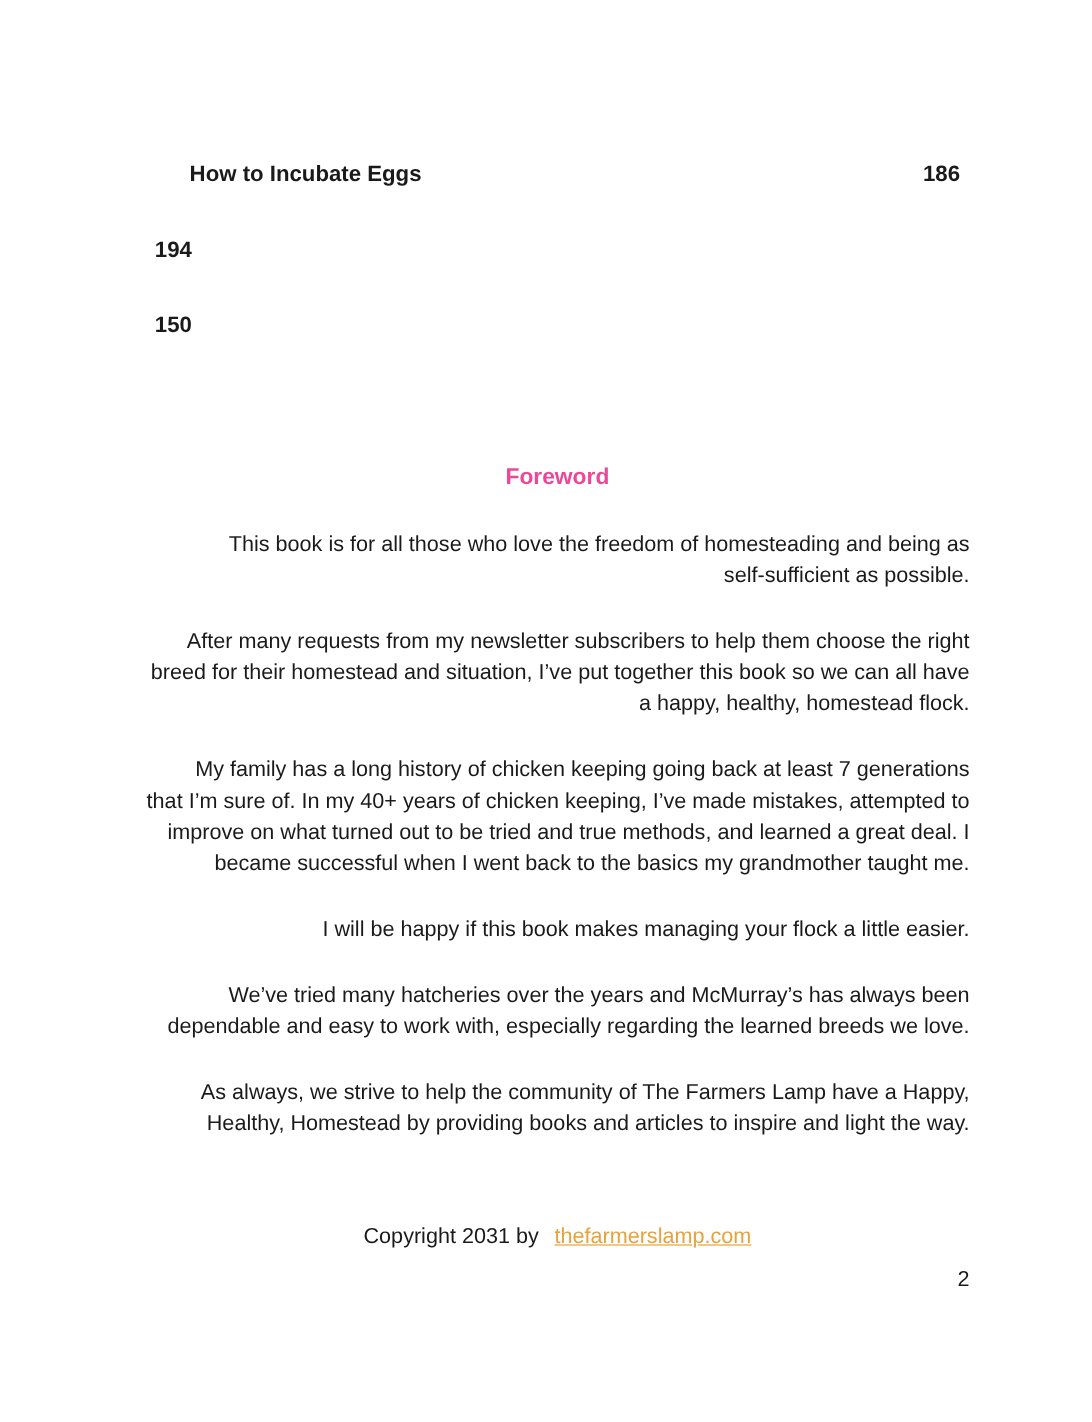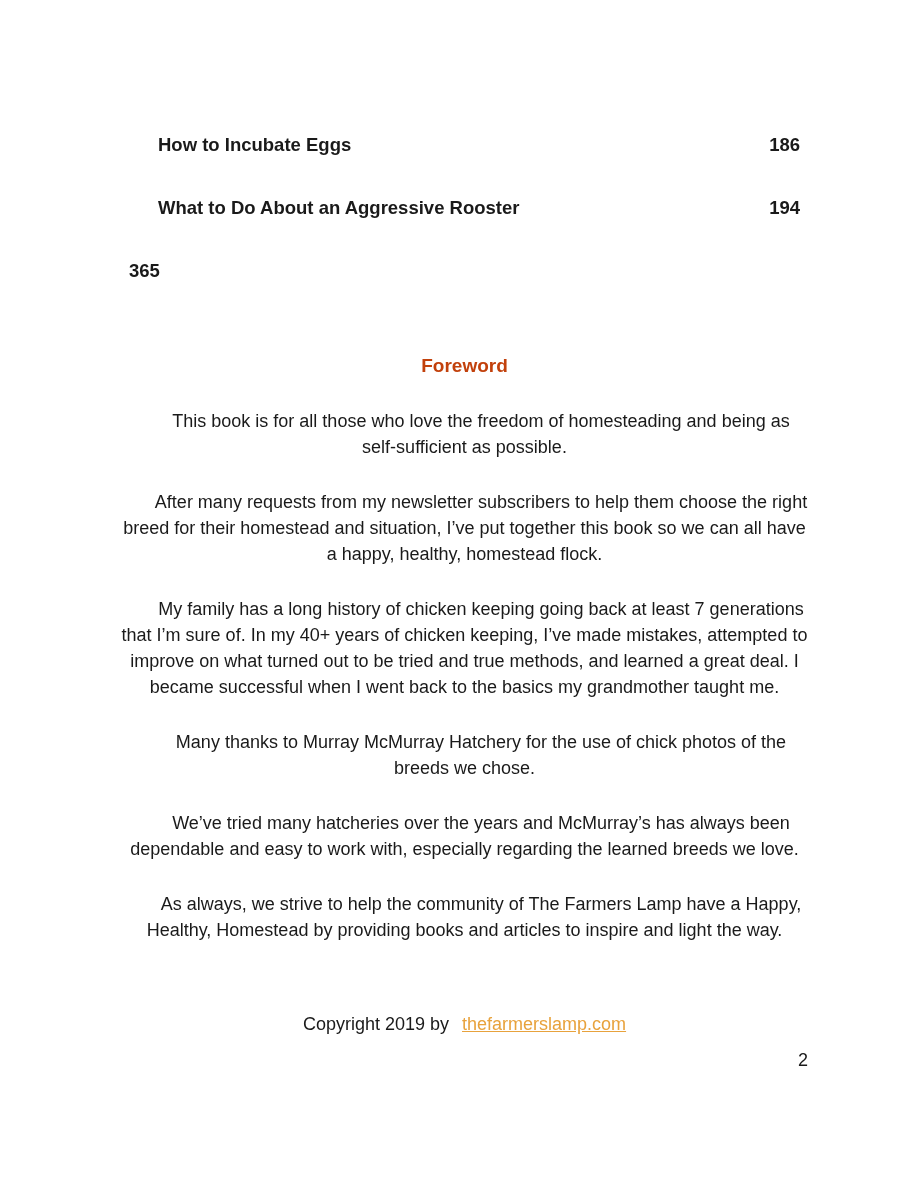--- a/index.html
+++ b/index.html
@@ -28,35 +28,35 @@
     align-items: baseline;
     font-weight: bold;
     font-size: 18.5px;
     line-height: 26px;
     margin-bottom: 21px;
   }
   .toc-title { padding-left: 33px; }
   .toc-page { text-align: center; }
   
   .foreword-heading {
-    margin-top: 32px;
+    margin-top: 64px;
     margin-bottom: 21px;
     text-align: center;
     font-size: 19px;
     font-weight: bold;
     line-height: 26px;
-    color: #c2410c;
+    color: #ec4899;
   }
   
   .body-para {
     font-size: 18px;
     line-height: 26px;
     text-indent: 33px;
     margin-bottom: 21px;
-    text-align: center;
+    text-align: right;
   }
   
   .copyright-line {
     margin-top: 60px;
     text-align: center;
     font-size: 18px;
     line-height: 26px;
   }
   .site-link {
     color: #e8a23c;
@@ -77,35 +77,34 @@
 
 <div class="page">
   <div class="content">
 
     <div>
       <div class="toc-row">
         <span class="toc-title">How to Incubate Eggs</span>
         <span class="toc-page">186</span>
       </div>
       <div class="toc-row">
-        <span class="toc-title">What to Do About an Aggressive Rooster</span>
         <span class="toc-page">194</span>
       </div>
       <div class="toc-row">
-        <span class="toc-page">365</span>
+        <span class="toc-page">150</span>
       </div>
     </div>
 
     <h1 class="foreword-heading">Foreword</h1>
 
     <p class="body-para">This book is for all those who love the freedom of homesteading and being as self-sufficient as possible.</p>
     <p class="body-para">After many requests from my newsletter subscribers to help them choose the right breed for their homestead and situation, I’ve put together this book so we can all have a happy, healthy, homestead flock.</p>
     <p class="body-para">My family has a long history of chicken keeping going back at least 7 generations that I’m sure of. In my 40+ years of chicken keeping, I’ve made mistakes, attempted to improve on what turned out to be tried and true methods, and learned a great deal. I became successful when I went back to the basics my grandmother taught me.</p>
-    <p class="body-para">Many thanks to Murray McMurray Hatchery for the use of chick photos of the breeds we chose.</p>
+    <p class="body-para">I will be happy if this book makes managing your flock a little easier.</p>
     <p class="body-para">We’ve tried many hatcheries over the years and McMurray’s has always been dependable and easy to work with, especially regarding the learned breeds we love.</p>
     <p class="body-para">As always, we strive to help the community of The Farmers Lamp have a Happy, Healthy, Homestead by providing books and articles to inspire and light the way.</p>
 
-    <div class="copyright-line"><span>Copyright 2019 by </span><a class="site-link">thefarmerslamp.com</a></div>
+    <div class="copyright-line"><span>Copyright 2031 by </span><a class="site-link">thefarmerslamp.com</a></div>
 
     <div class="page-number">2</div>
 
   </div>
 </div>
 
 </body></html>

